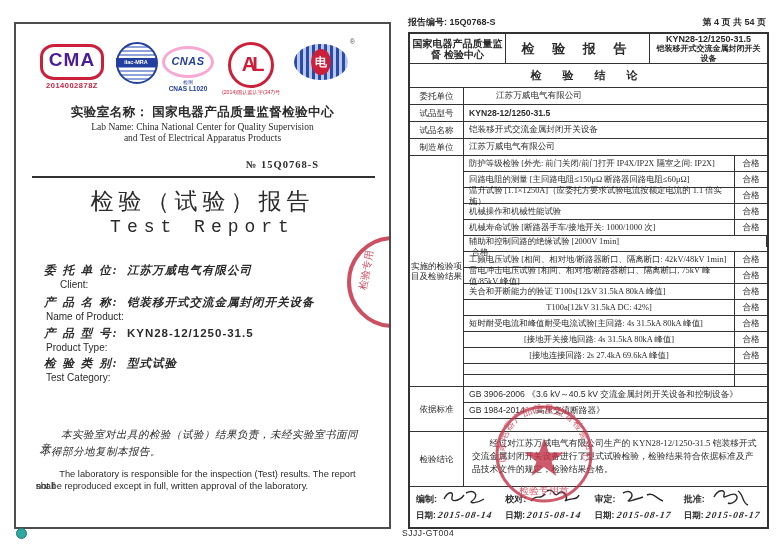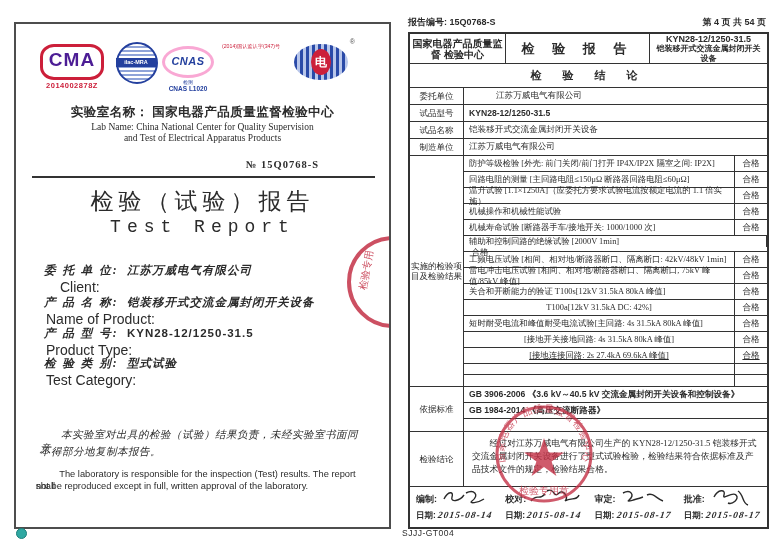--- a/index.html
+++ b/index.html
@@ -37,21 +37,21 @@
   .hr1{position:absolute;left:16px;right:14px;top:152px;border-top:2px solid #333;}
   .title-cn{position:absolute;left:0;top:162px;width:100%;text-align:center;
       font-size:23px;font-weight:normal;letter-spacing:5px;font-family:"Liberation Serif",serif;}
   .title-en{position:absolute;left:0;top:193px;width:100%;text-align:center;
       font-size:18px;letter-spacing:6px;font-family:"Liberation Mono",monospace;}
   .field{position:absolute;left:28px;white-space:nowrap;}
   .field .cn-label{font-size:11.5px;font-weight:bold;font-style:italic;
       font-family:"Liberation Serif",serif;letter-spacing:2px;}
   .field .cn-value{font-size:11.5px;font-weight:bold;font-style:italic;
       font-family:"Liberation Serif",serif;margin-left:4px;letter-spacing:1px;}
-  .field .en-label{font-size:14px;margin-left:16px;margin-top:1px;}
+  .field .en-label{font-size:10px;margin-left:16px;margin-top:1px;}
   .disc-cn{position:absolute;left:24px;width:330px;font-size:10.5px;font-style:italic;
       font-family:"Liberation Serif",serif;letter-spacing:.5px;}
   .disc-en{position:absolute;left:20px;width:340px;font-size:9.3px;line-height:12px;}
   .lstamp{position:absolute;right:-52px;top:210px;width:96px;height:96px;opacity:.85;}
   .teal-dot{position:absolute;left:16px;top:528px;width:9px;height:9px;border-radius:50%;
       background:#2fa8a2;border:1px solid #1c7f7a;}
   
   .rpage{position:absolute;left:396px;top:10px;width:374px;height:536px;background:#fff;}
   .rp-top{position:absolute;left:12px;right:4px;top:6px;display:flex;justify-content:space-between;
       font-size:9px;font-weight:bold;}
@@ -75,21 +75,21 @@
   .group{display:flex;border-bottom:1px solid #333;box-sizing:border-box;}
   .group:last-of-type{border-bottom:none;}
   .g-body{flex:1;display:flex;flex-direction:column;}
   .g-row{display:flex;border-bottom:1px solid #333;box-sizing:border-box;align-items:stretch;}
   .g-row:last-child{border-bottom:none;}
   .t-text{flex:1;font-size:8.4px;display:flex;align-items:center;padding:0 5px;
       box-sizing:border-box;border-right:1px solid #333;font-family:"Liberation Serif",serif;}
   .t-text.center{justify-content:center;}
   .t-res{width:32px;display:flex;align-items:center;justify-content:center;font-size:8.6px;}
   .std-row{font-size:8.6px;display:flex;align-items:center;padding:0 5px;box-sizing:border-box;
-      border-bottom:1px solid #333;font-weight:bold;}
+      border-bottom:1px solid #333;font-weight:normal;}
   .std-row:last-child{border-bottom:none;}
   .concl{flex:1;font-size:8.8px;line-height:13px;padding:5px 8px 2px 8px;box-sizing:border-box;
       font-family:"Liberation Serif",serif;position:relative;}
   .concl p{margin:0;text-indent:2em;}
   .sig-row{display:flex;height:40px;}
   .sig-item{flex:1;position:relative;padding-top:4px;}
   .sig-label{position:absolute;left:6px;top:6px;font-size:9px;font-weight:bold;}
   .sig-date{position:absolute;left:6px;top:23px;font-size:8.5px;font-weight:bold;white-space:nowrap;}
   .sig-date .dval{font-family:"Liberation Serif",serif;font-style:italic;font-size:9.5px;
       display:inline-block;transform:skewX(-8deg);letter-spacing:1px;}
@@ -113,20 +113,21 @@
         <div class="ilac-circle">
           <div class="ilac-band">ilac-MRA</div>
         </div>
       </div>
       <div class="logo" style="left:136px;top:4px;">
         <div class="cnas-ell">CNAS</div>
         <div class="cnas-sub">检测</div>
         <div class="cnas-num">CNAS L1020</div>
       </div>
       <div class="logo" style="left:196px;top:0px;">
+        <div class="cal-circle">AL</div>
         <div class="cal-num">(2014)国认监认字(347)号</div>
       </div>
       <div class="logo" style="left:268px;top:2px;">
         <div class="globe-ell">
           <div class="globe-core">电</div>
           <div class="globe-r">®</div>
         </div>
       </div>
     </div>
 
@@ -260,21 +261,21 @@
               <div class="t-res">合格</div>
             </div>
           <div class="g-row" style="height:16px;">
               <div class="t-text">短时耐受电流和峰值耐受电流试验[主回路: 4s  31.5kA  80kA 峰值]</div>
               <div class="t-res">合格</div>
             </div>
           <div class="g-row" style="height:16px;">
               <div class="t-text center">[接地开关接地回路: 4s  31.5kA  80kA 峰值]</div>
               <div class="t-res">合格</div>
             </div>
-          <div class="g-row" style="height:16px;text-decoration:underline;">
+          <div class="g-row" style="height:16px;">
               <div class="t-text center">[接地连接回路: 2s  27.4kA  69.6kA 峰值]</div>
               <div class="t-res">合格</div>
             </div>
           <div class="g-row" style="height:11px;">
               <div class="t-text"></div>
               <div class="t-res"></div>
             </div>
           <div class="g-row" style="height:11px;">
               <div class="t-text"></div>
               <div class="t-res"></div>

